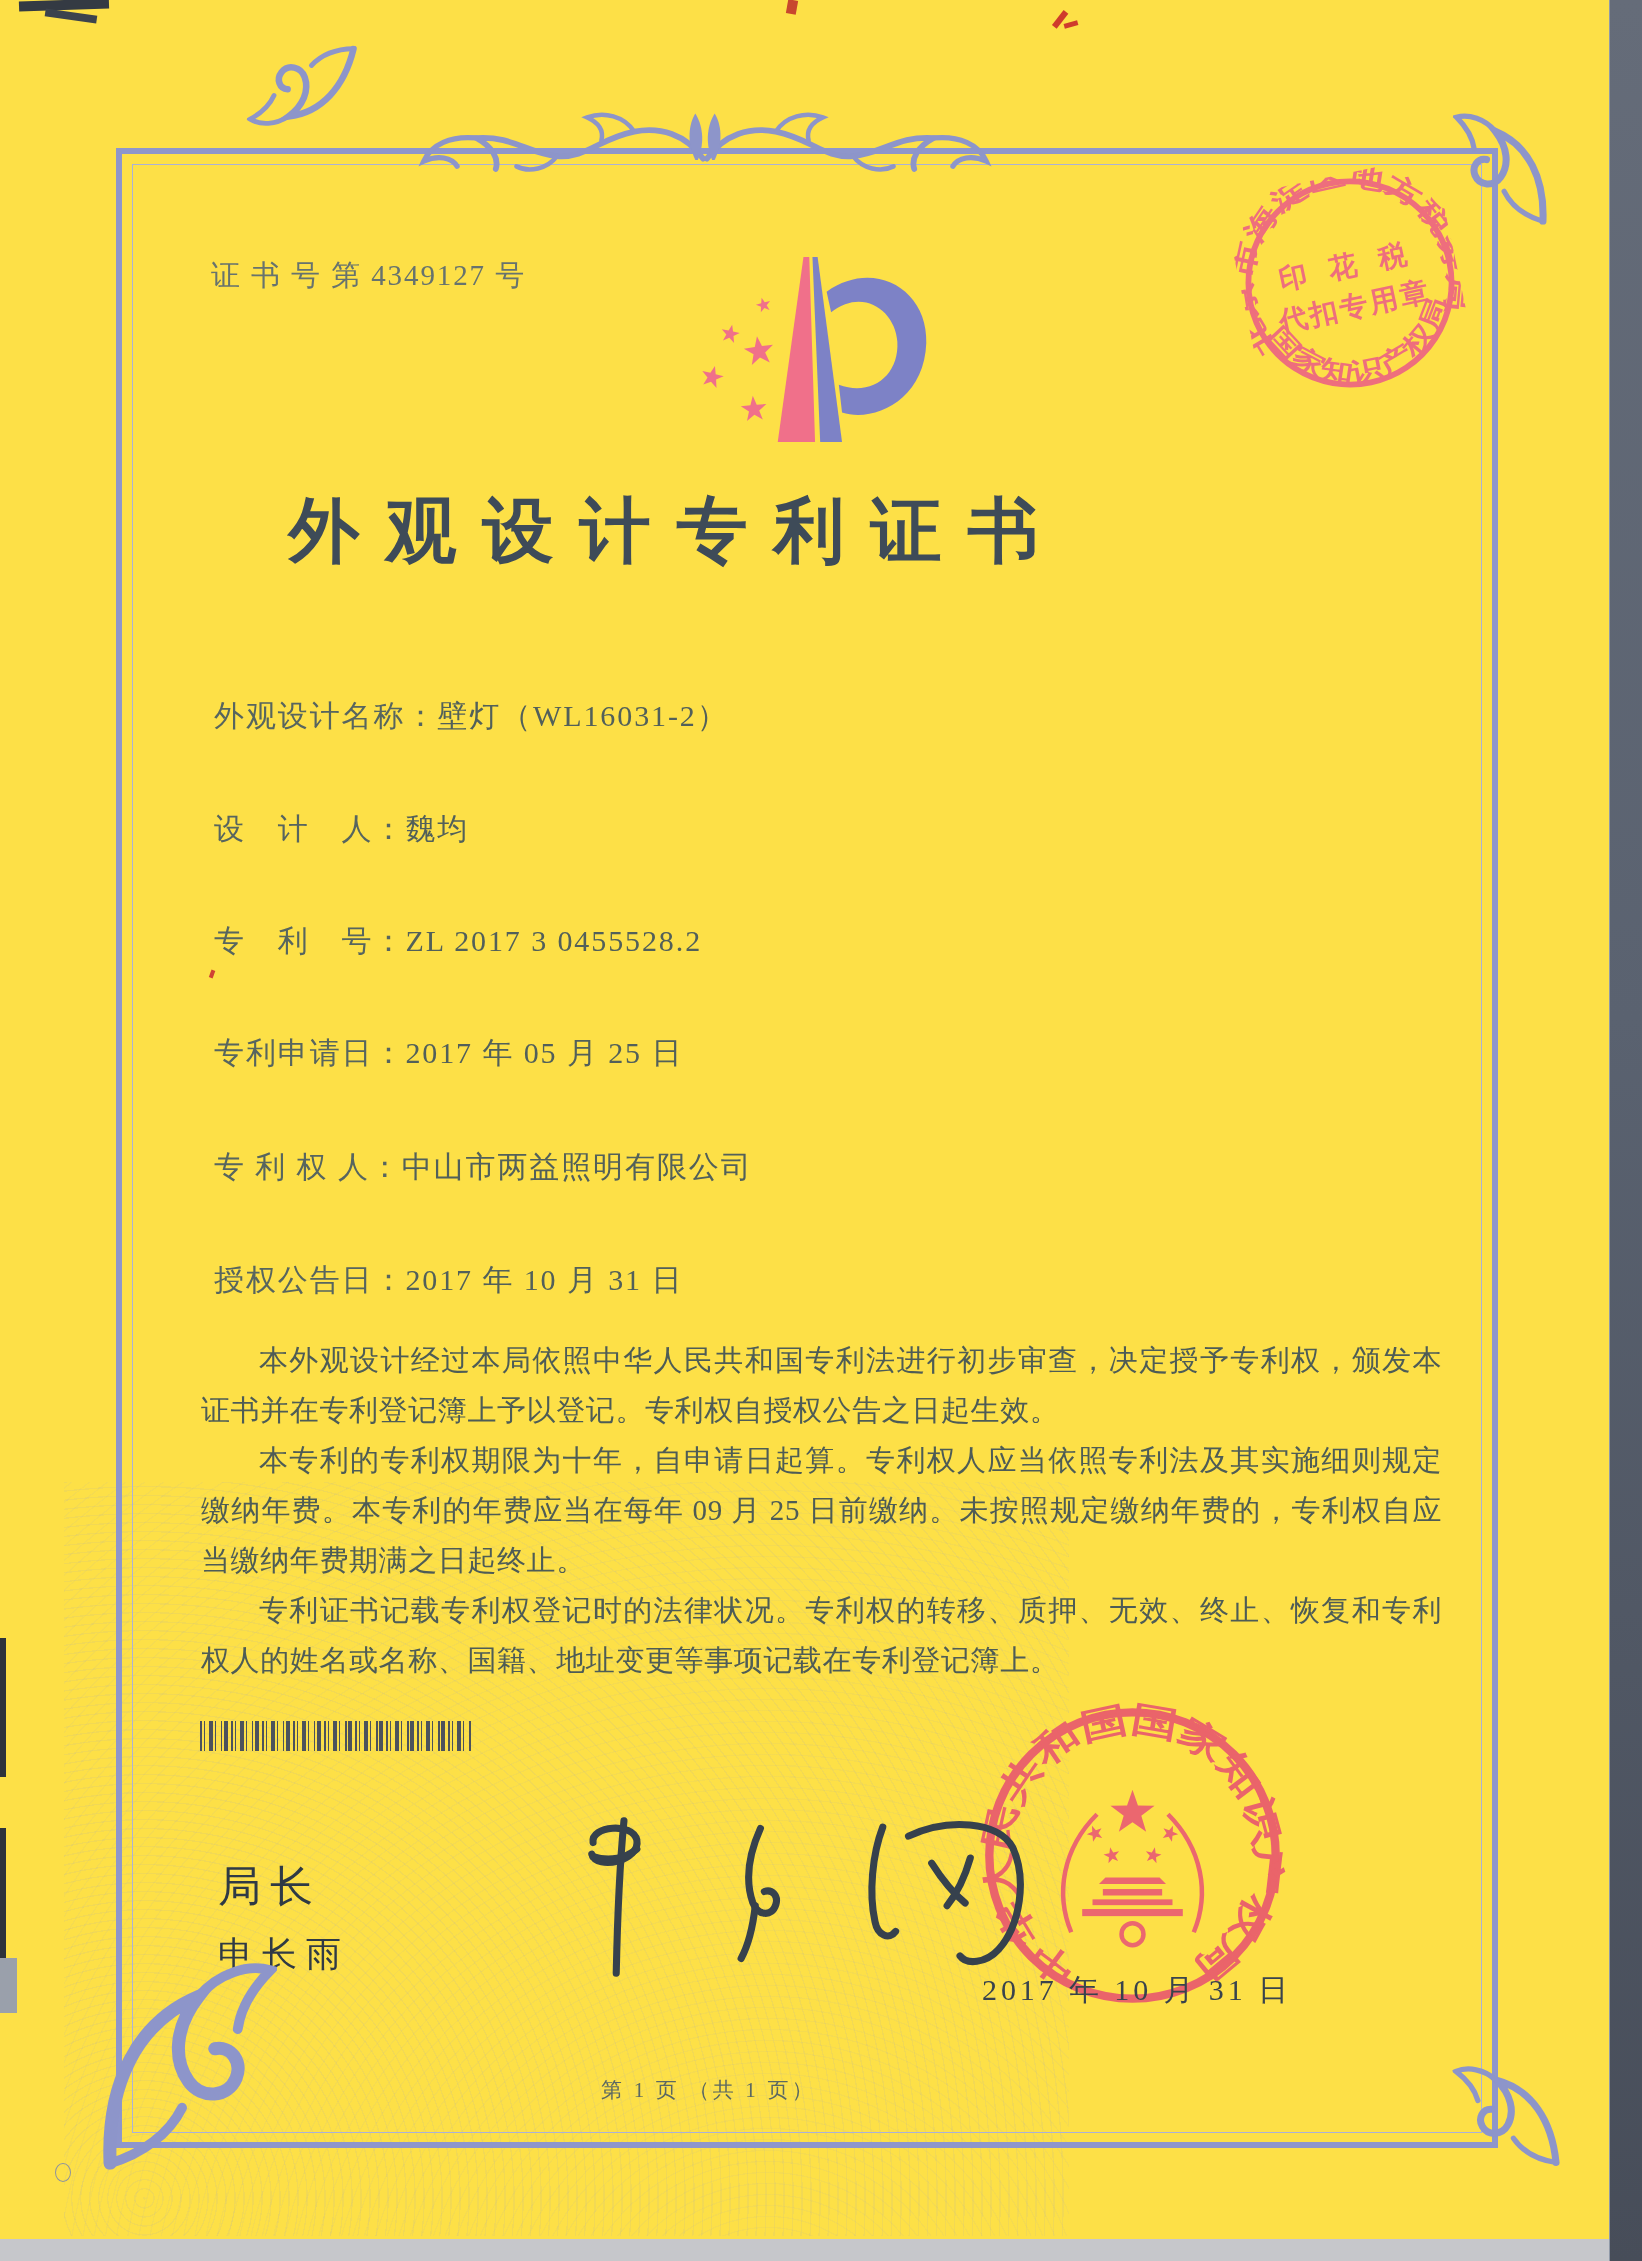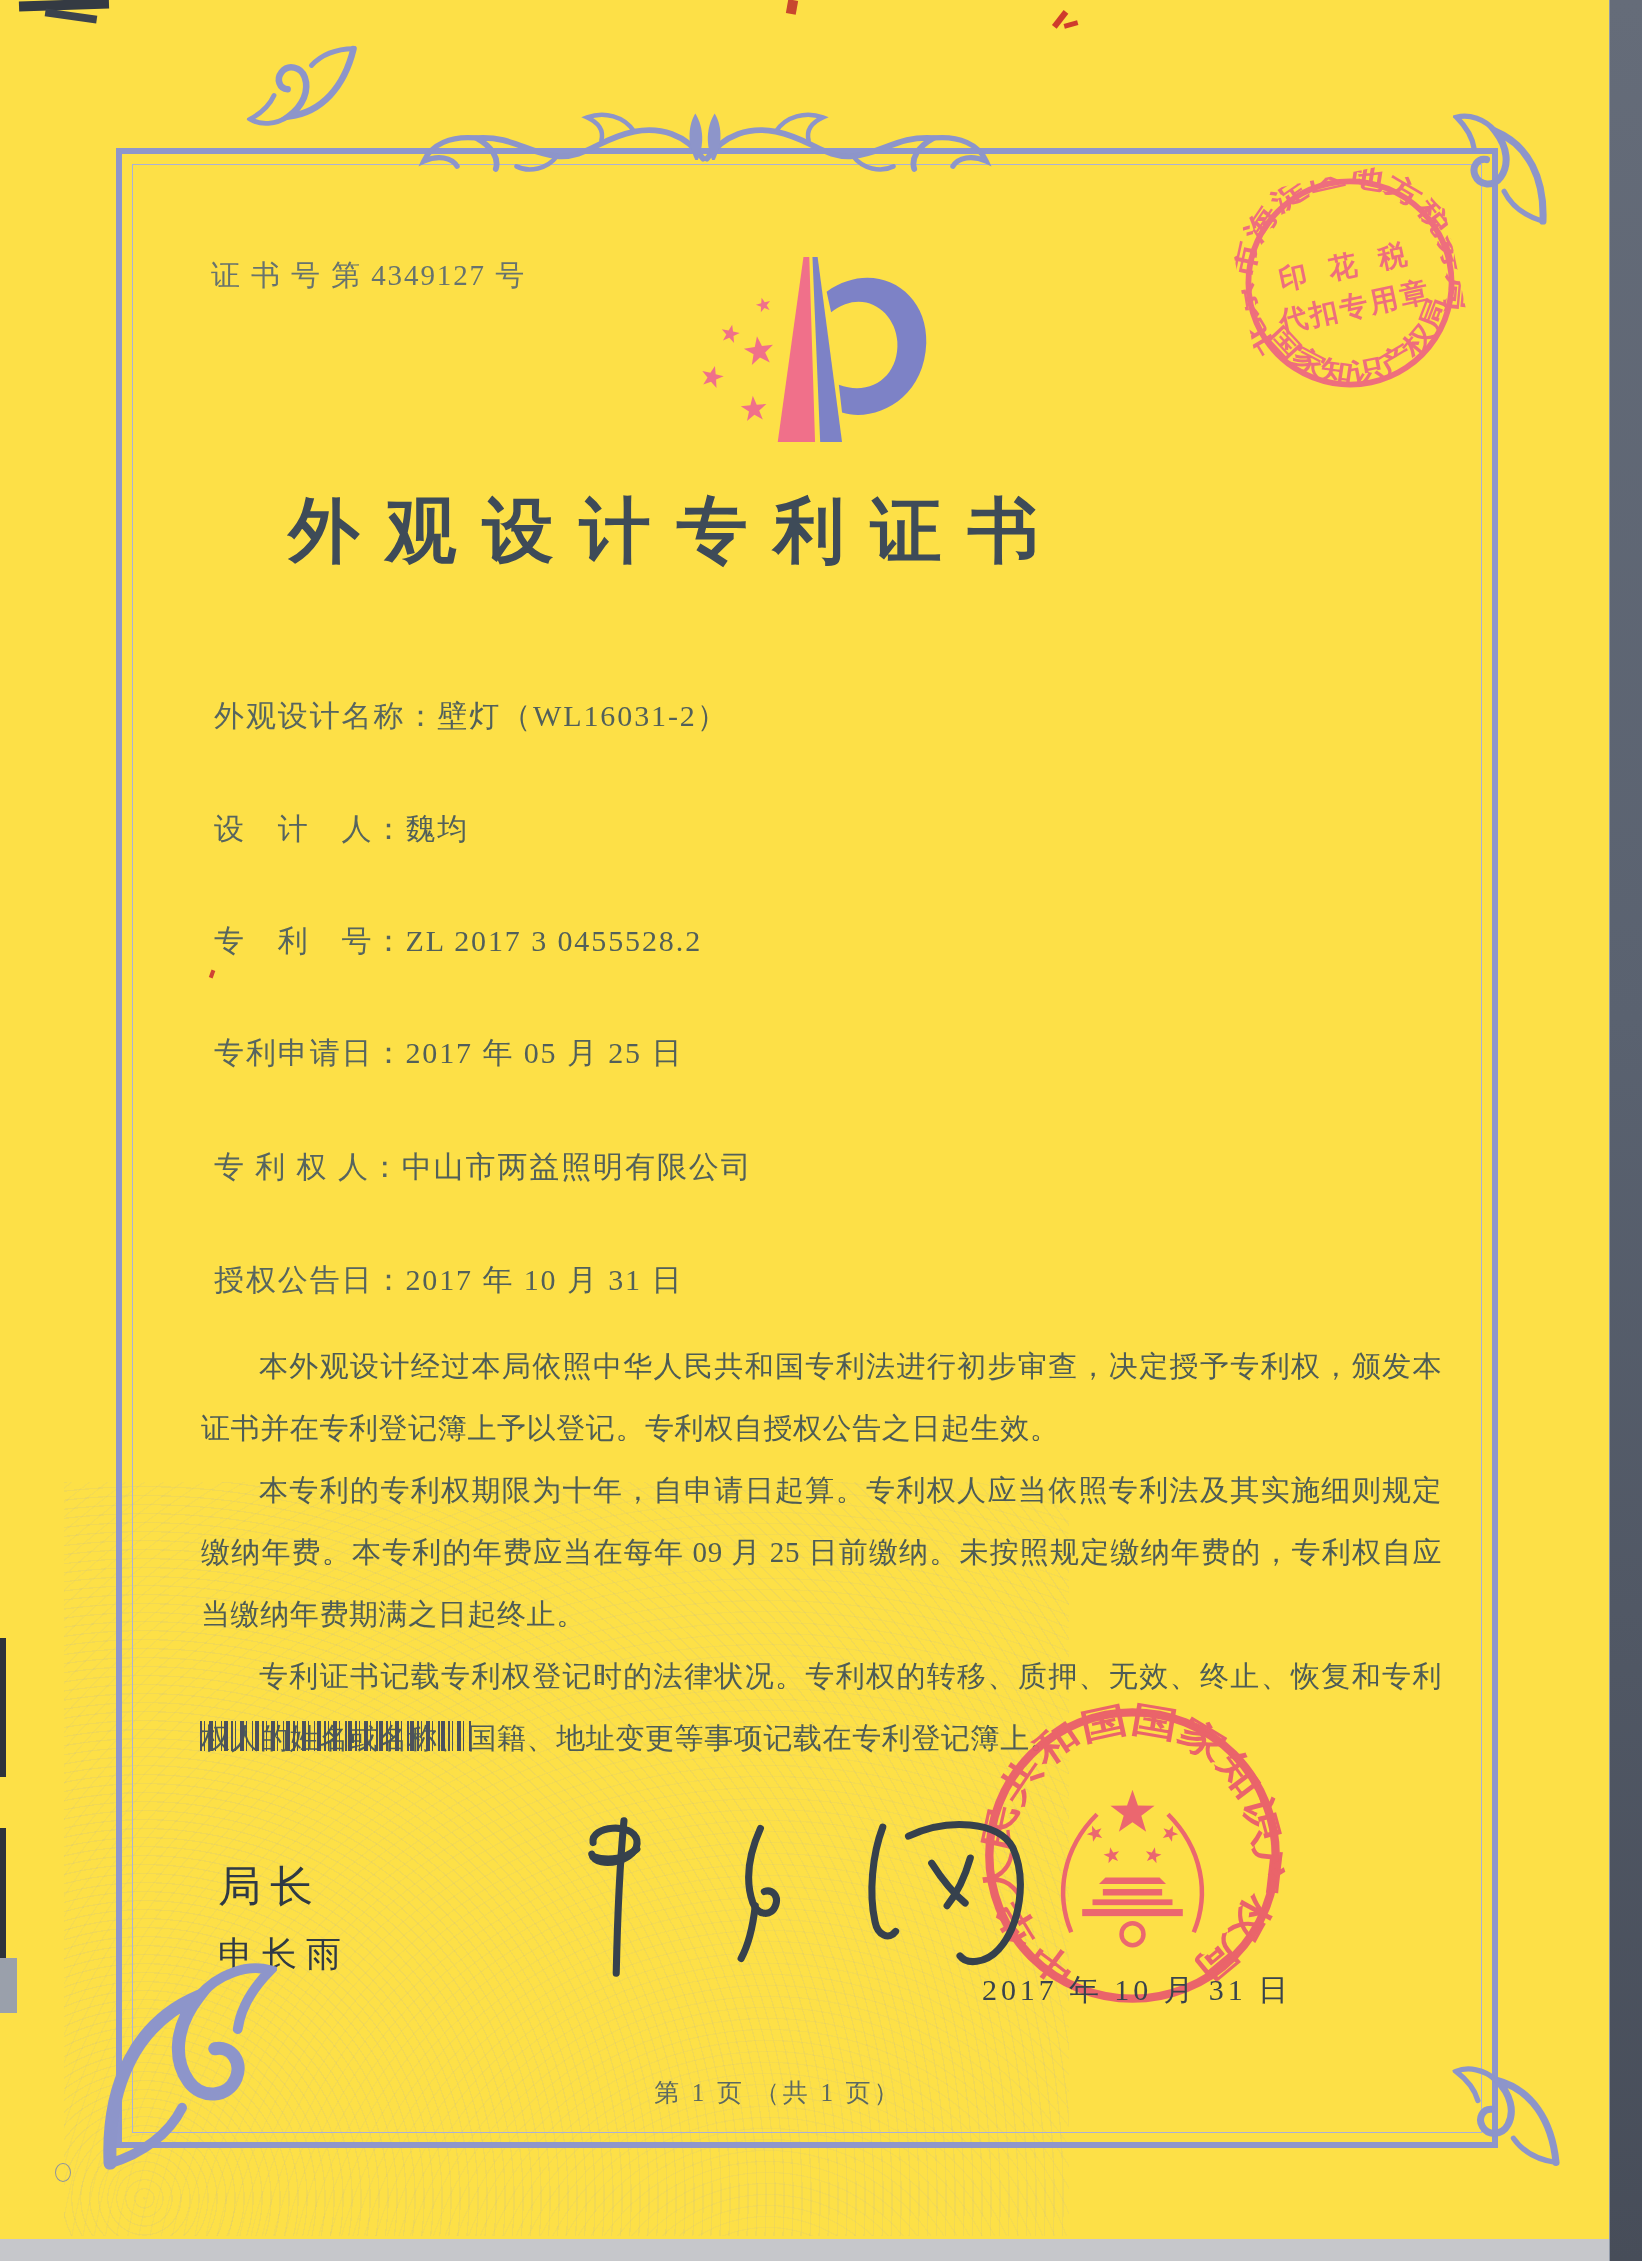--- a/index.html
+++ b/index.html
@@ -23,42 +23,42 @@
     left:211px; top:256px; font-size:29px; letter-spacing:1.9px; color:#67736e;
   }
   .title{
     left:0; top:484px; width:1353px; text-align:center;
     font-size:71px; font-weight:bold; letter-spacing:26px; color:#3e4b58;
   }
   .field{left:214px; font-size:30px; color:#57655f; letter-spacing:1.9px; white-space:nowrap;}
   .field .val{color:#52605a;}
   .bodytext{
     left:201px; top:1335px; width:1241px;
-    font-size:29px; line-height:62px; color:#4e5c56; text-align:justify;
+    font-size:29px; line-height:50px; color:#4e5c56; text-align:justify;
   }
   .bodytext p{margin:0; text-indent:2em; letter-spacing:0.6px;}
   .barcode{
     left:200px; top:1721px; width:272px; height:30px;
     background:repeating-linear-gradient(90deg,
       #4c525c 0 1.9px, rgba(0,0,0,0) 1.9px 3.9px,
       #4c525c 3.9px 5.2px, rgba(0,0,0,0) 5.2px 9px,
       #4c525c 9px 13px, rgba(0,0,0,0) 13px 15px,
       #4c525c 15px 16px, rgba(0,0,0,0) 16px 20.6px,
       #4c525c 20.6px 22.5px, rgba(0,0,0,0) 22.5px 24px,
       #4c525c 24px 28px, rgba(0,0,0,0) 28px 31px);
   }
   .director-title{left:218px; top:1858px; font-size:43px; letter-spacing:9px; color:#2f3a45;}
   .director-name{left:218px; top:1931px; font-size:35px; letter-spacing:9px; color:#2f3a45;}
   .issue-date{
     left:976px; top:1970px; width:322px; text-align:center;
     font-size:30px; letter-spacing:3.9px; color:#39434d; z-index:6;
   }
   .footer{
-    left:515px; top:2076px; width:387px; text-align:right;
-    font-size:25px; letter-spacing:3.2px; color:#5b6862;
+    left:515px; top:2076px; width:387px; text-align:center;
+    font-size:21px; letter-spacing:3.2px; color:#5b6862;
   }
   
   .watermark{
     left:64px; top:1482px; width:1005px; height:754px; z-index:0;
     background:
       repeating-radial-gradient(circle at 8% 95%, rgba(146,155,200,0.10) 0 1.3px, rgba(0,0,0,0) 1.3px 9px),
       repeating-radial-gradient(circle at 70% 115%, rgba(146,155,200,0.07) 0 1.3px, rgba(0,0,0,0) 1.3px 11px);
   }
   
   .edge-right{

